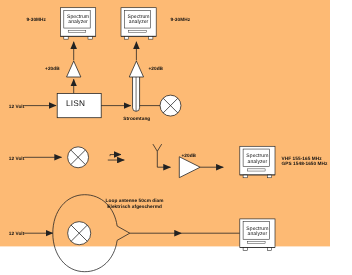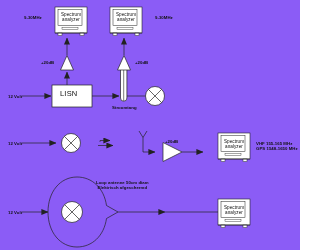--- a/index.html
+++ b/index.html
@@ -10,22 +10,22 @@
   body {
     width: 300px;
     height: 250px;
     overflow: hidden;
     font-family: "Liberation Sans", sans-serif;
     color: #1a1a1a;
   }
   #diagram-root {
     position: relative;
     width: 300px;
-    height: 250px;
-    background: #8b5cf6;
+    height: 224px;
+    background: #fdba74;
   }
   #diagram-svg {
     position: absolute;
     top: 0;
     left: 0;
     width: 300px;
     height: 250px;
   }
   .lbl {
     position: absolute;

